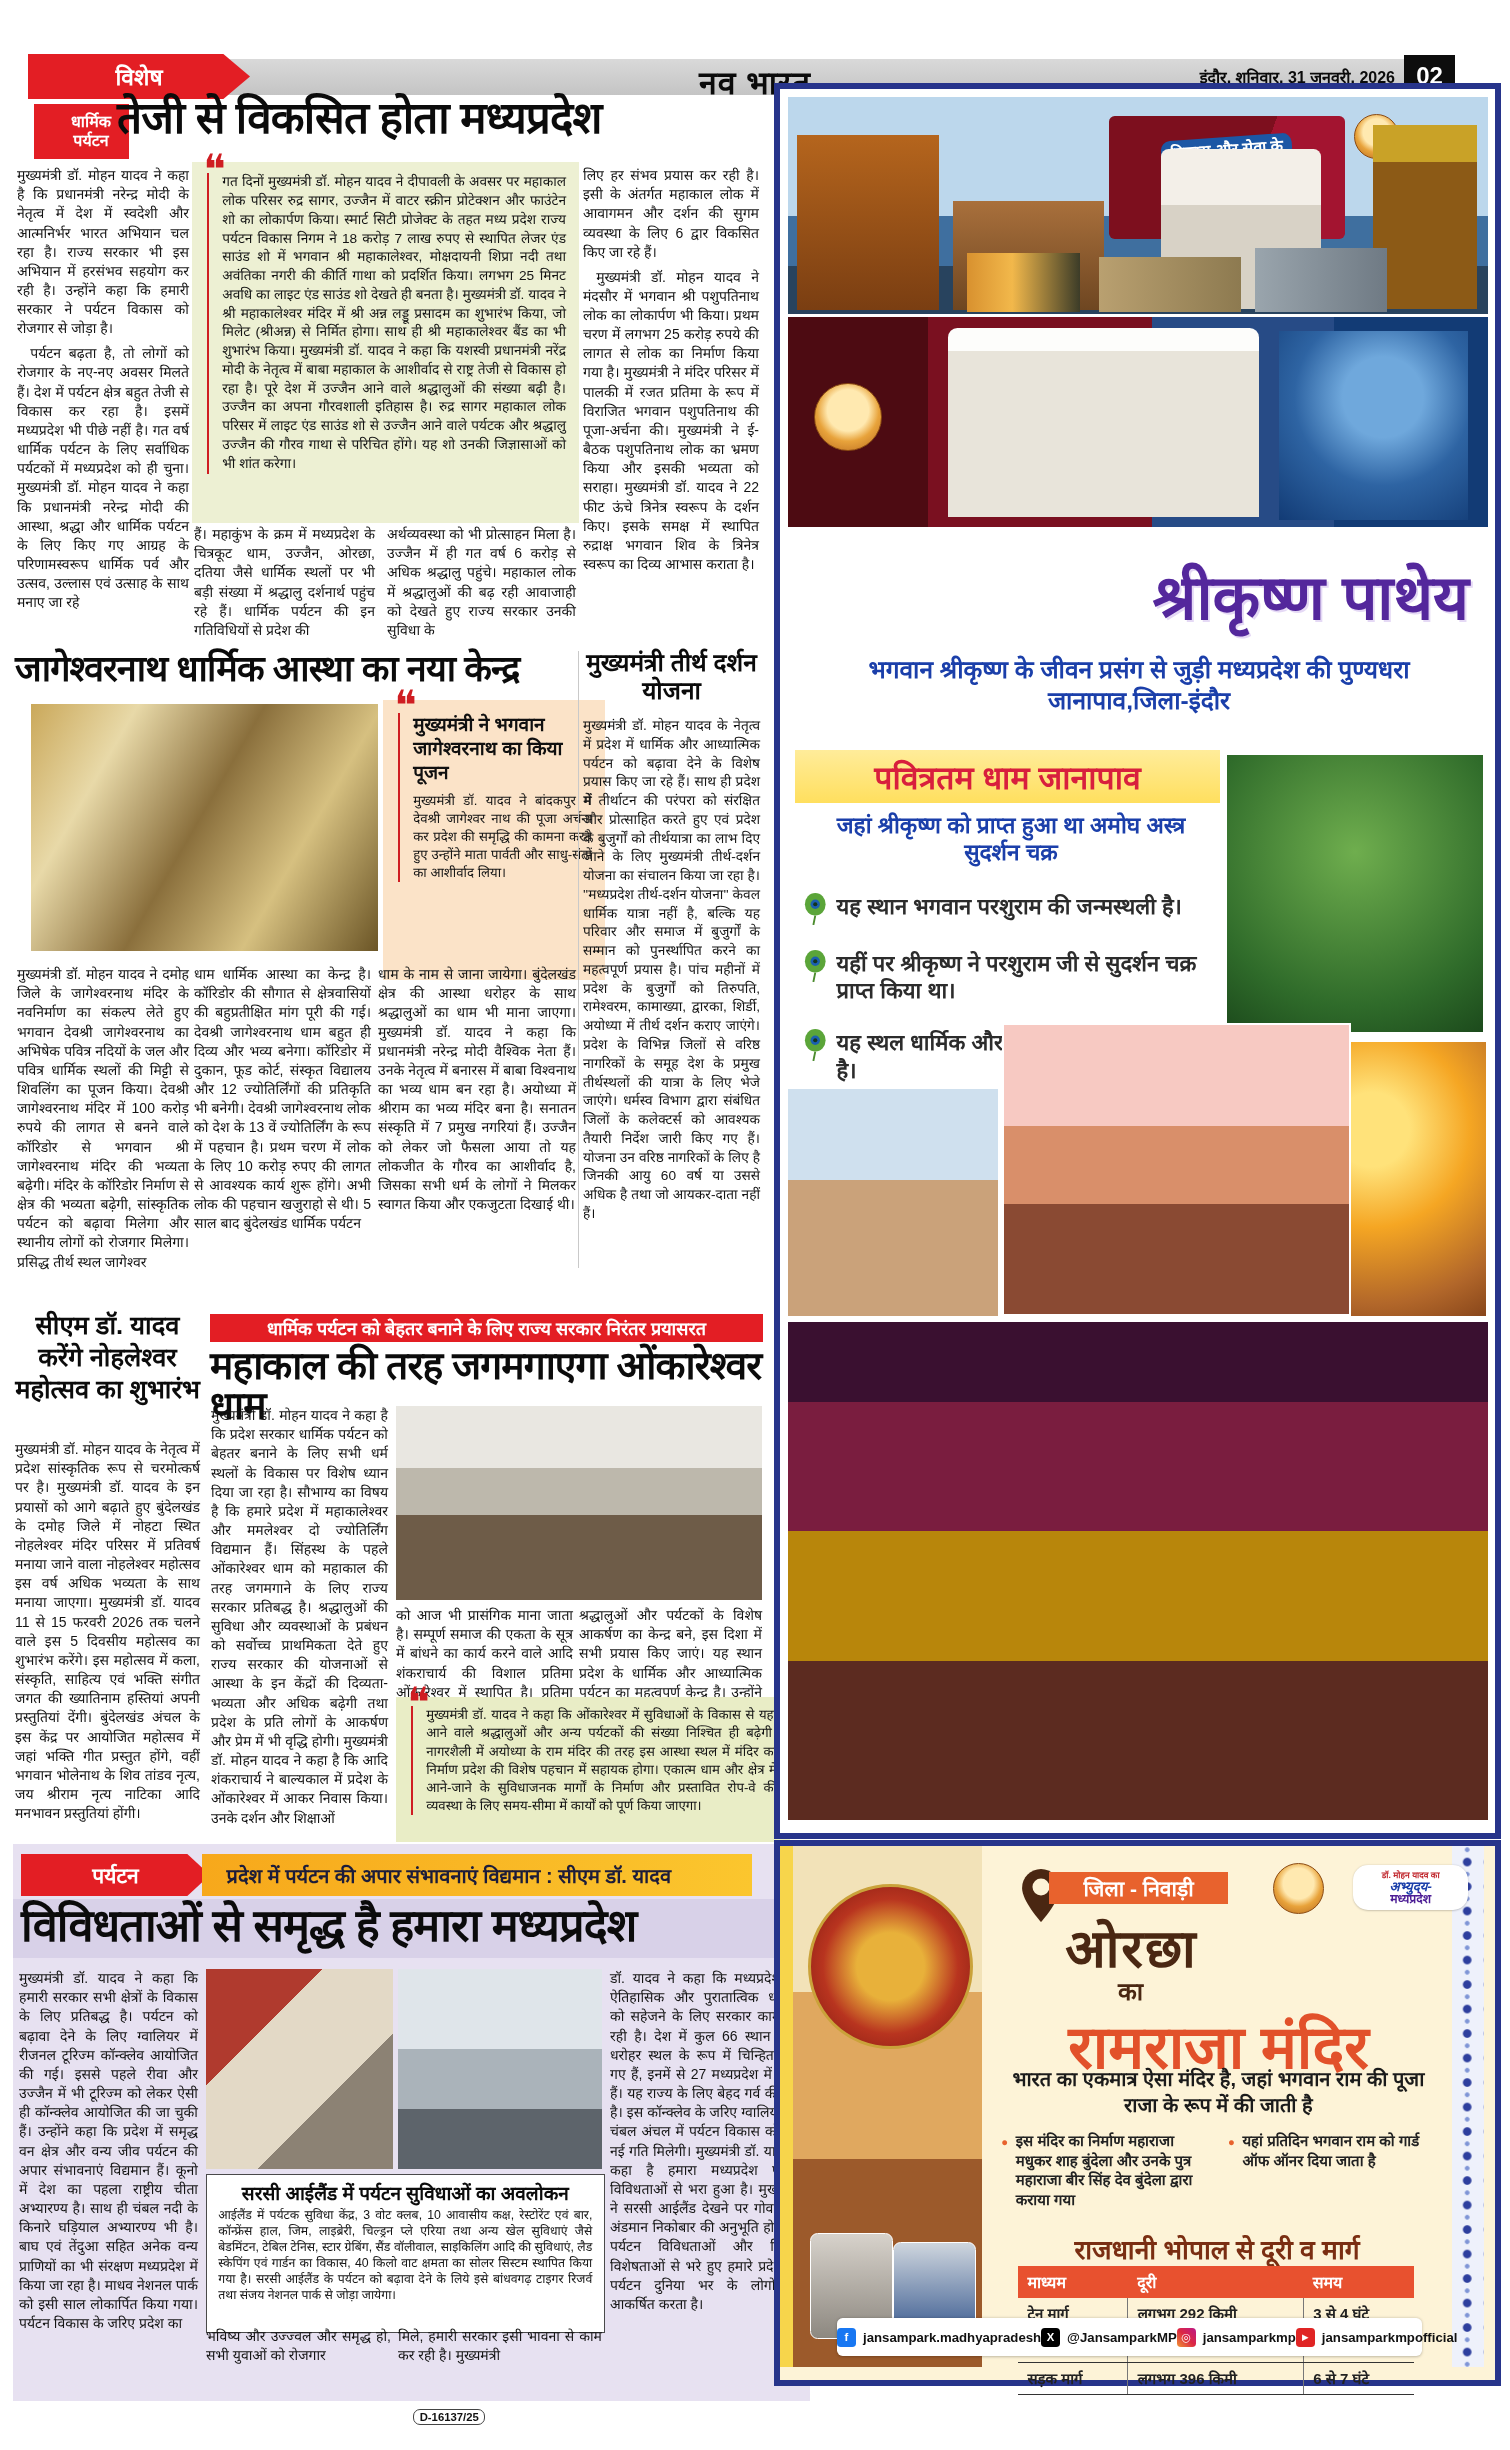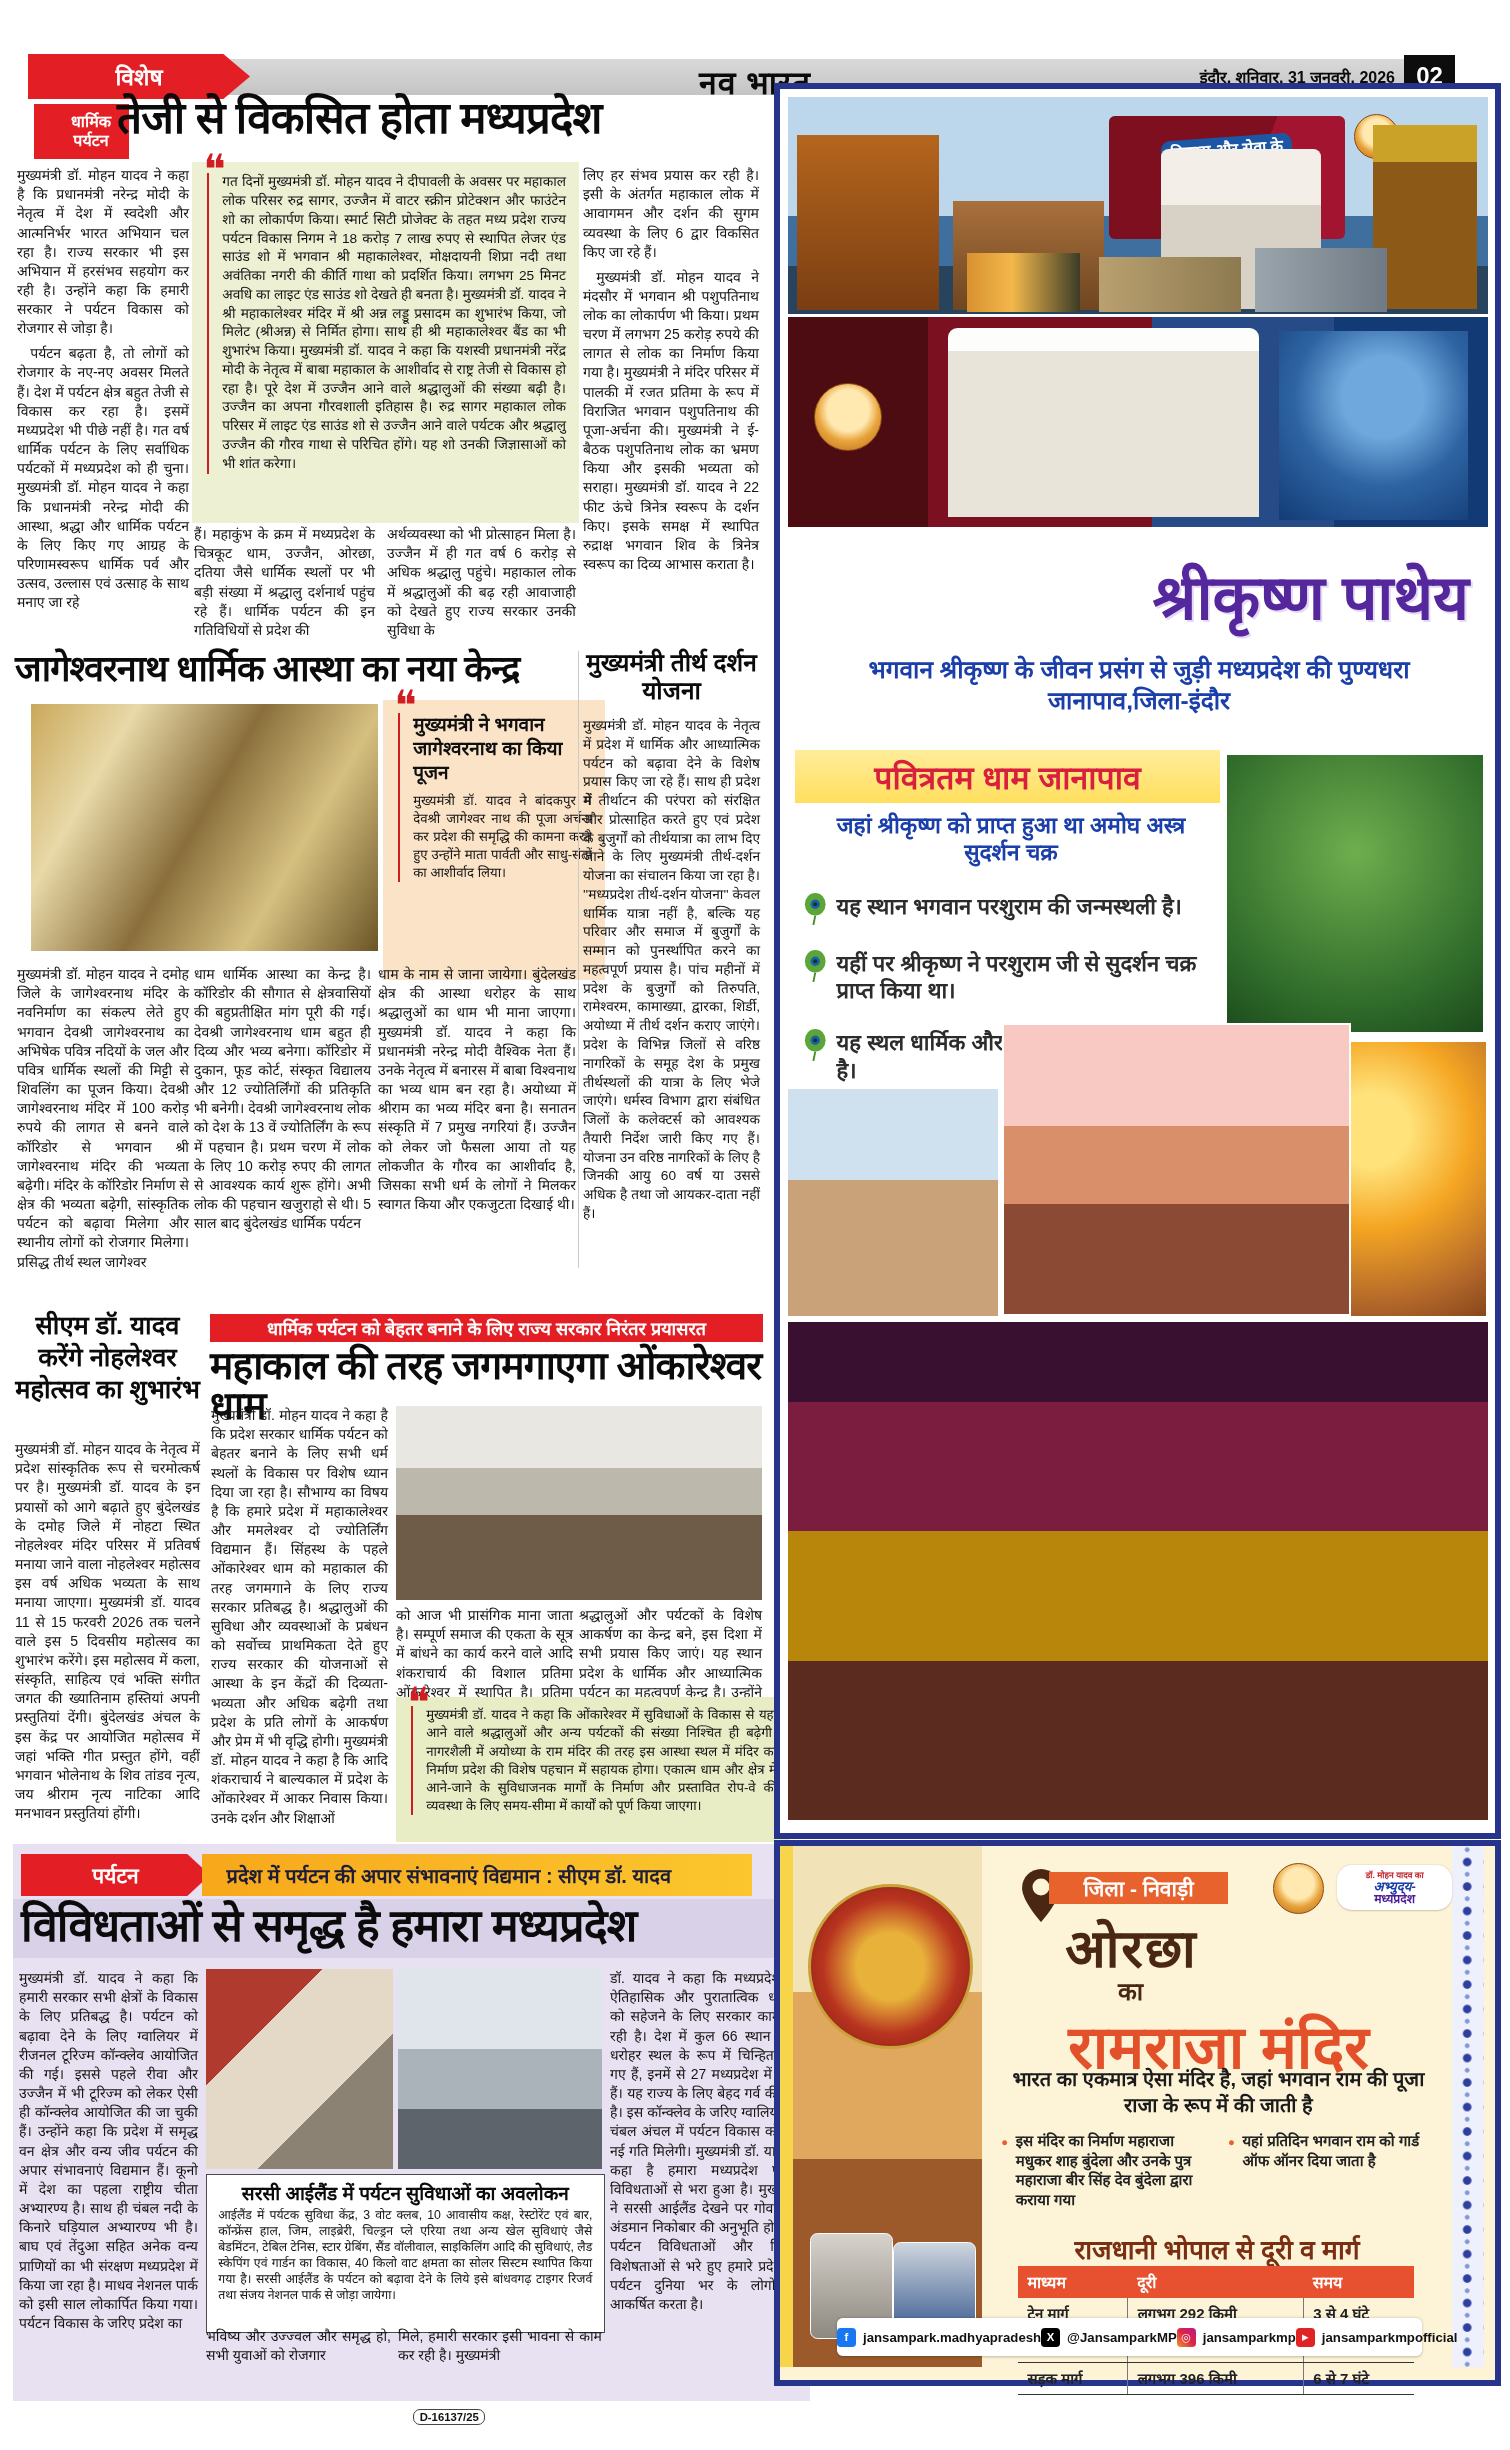--- a/index.html
+++ b/index.html
@@ -58,21 +58,21 @@
   table.dist td{font-size:15px;font-weight:bold;color:#222;padding:5.7px 9.4px;border-bottom:0.9px solid #333;border-left:0.9px solid #777;}
   table.dist td:first-child{border-left:none;}
   .socialbar{background:#fff;border-radius:5.7px;display:flex;align-items:center;justify-content:space-around;box-shadow:0 0.9px 2.8px rgba(0,0,0,.25);}
   .soc{display:flex;align-items:center;gap:7px;font-size:13.2px;font-weight:bold;color:#111;}
   .sic{width:19px;height:19px;border-radius:3.8px;display:flex;align-items:center;justify-content:center;color:#fff;font-size:11.3px;font-weight:bold;}
   .sic.fb{background:#1877f2;} .sic.fb::before{content:"f";}
   .sic.xx{background:#000;} .sic.xx::before{content:"X";}
   .sic.ig{background:linear-gradient(45deg,#f09433,#dc2743,#bc1888);} .sic.ig::before{content:"◎";}
   .sic.yt{background:#e02424;} .sic.yt::before{content:"▶";font-size:8.5px;}
   .lace{background-color:#eef1fb;background-image:radial-gradient(circle,#2e3f9e 3.8px,transparent 4.7px),radial-gradient(circle,#7f95d6 1.9px,transparent 2.8px);background-size:21px 24.5px,21px 24.5px;background-position:4.7px 3.8px,4.7px 16px;}
-  .badge{background:#fff;border-radius:15px;text-align:center;padding:3.8px 5.7px;box-shadow:0 0.9px 1.9px rgba(0,0,0,.2);}
+  .badge{background:#fff;border-radius:15px;text-align:center;padding:3.8px 5.7px;box-shadow:0 0.9px 1.9px rgba(0,0,0,.2);margin-left:16px;}
   .badge .b1{font-size:8.5px;color:#c0272d;font-weight:bold;}
   .badge .b2{font-size:13.2px;color:#1b3faa;font-weight:bold;font-style:italic;line-height:1;}
   .badge .b3{font-size:12.3px;color:#4c1d95;font-weight:bold;line-height:1.1;}
   .emblem{border-radius:50%;background:radial-gradient(circle at 50% 40%,#ffe9b0 0 40%,#e8a33b 60%,#b3641d);border:1.9px solid #8a4a12;}
   .portrait{border-radius:50%;border:1.9px solid #fff;}
 </style>
 </head>
 <body>
 
 <div class="paper">

